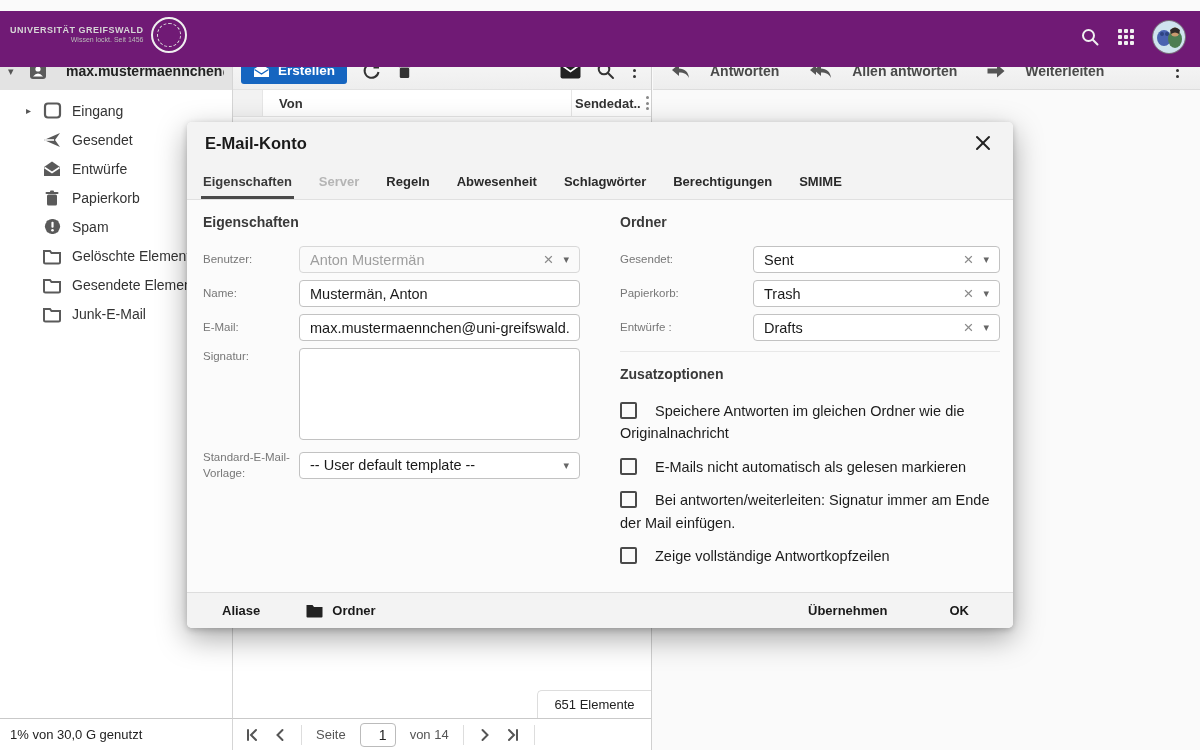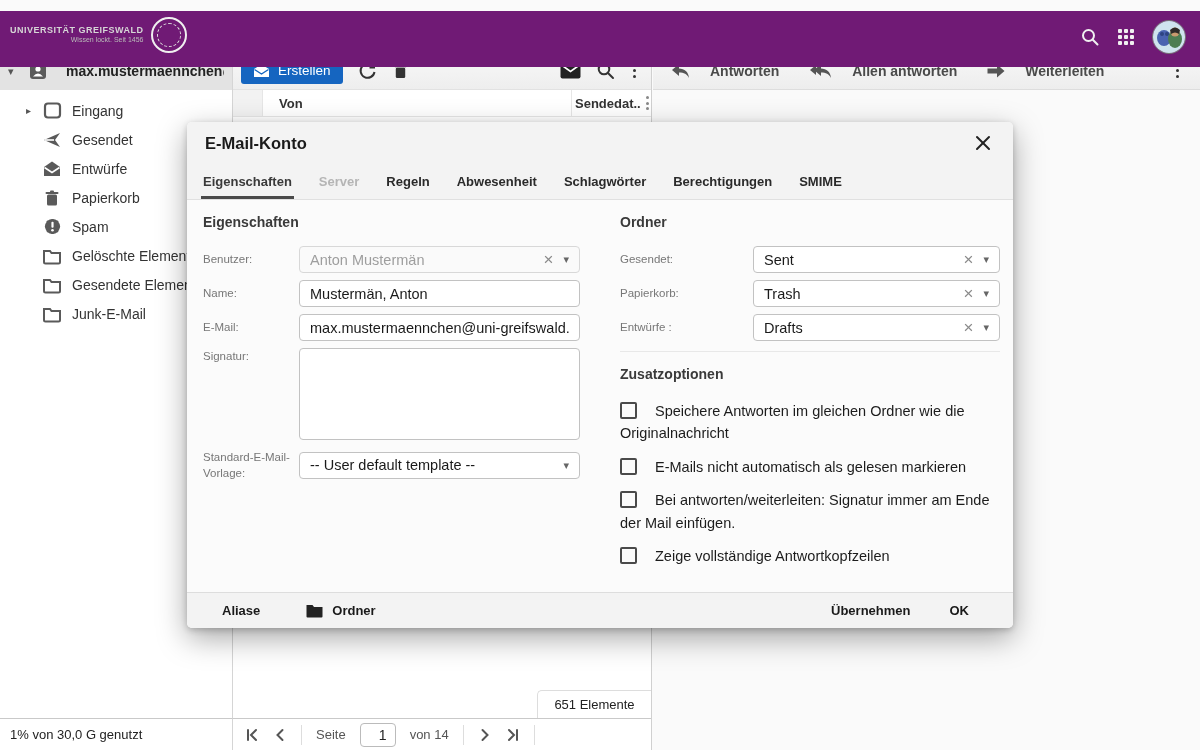--- a/index.html
+++ b/index.html
@@ -35,21 +35,21 @@
   .folder-list { padding-top:6px; }
   .folder-item { height:29px; display:flex; align-items:center; padding-left:26px; gap:0; cursor:pointer; }
   .folder-caret { width:16px; font-size:10px; color:#555; flex:none; }
   .folder-icon { width:20px; height:20px; margin-right:10px; color:#5a5a5a; flex:none; display:flex; align-items:center; justify-content:center; }
   .folder-label { font-size:14px; color:#333; white-space:nowrap; overflow:hidden; }
   .quota-bar { position:absolute; left:0; bottom:0; width:233px; height:32px; background:#fff; border-top:1px solid #c9c9c9; border-right:1px solid #d5d5d5; display:flex; align-items:center; padding-left:10px; font-size:13px; color:#222; }
 
   
   .list-panel { position:absolute; left:233px; top:52px; width:419px; height:698px; background:#fff; border-right:1px solid #d0d0d0; }
   .list-toolbar { height:38px; background:linear-gradient(#f8f8f8,#eeeeee); border-bottom:1px solid #e2e2e2; display:flex; align-items:center; padding:0 12px 0 8px; gap:15px; }
-  .compose-btn { background:#1565c0; border:none; border-radius:3px; height:27px; padding:0 12px; display:flex; align-items:center; gap:8px; color:#fff; font-size:13.5px; font-weight:normal; cursor:pointer; font-family:inherit; }
+  .compose-btn { background:#1565c0; border:none; border-radius:3px; height:27px; padding:0 12px; display:flex; align-items:center; gap:8px; color:#fff; font-size:13.5px; font-weight:bold; cursor:pointer; font-family:inherit; }
   .tool-icon { color:#333; cursor:pointer; display:flex; align-items:center; }
   .spacer { flex:1; }
   .kebab { display:flex; flex-direction:column; gap:2.5px; padding:3px; cursor:pointer; }
   .kebab i { width:3.5px; height:3.5px; border-radius:50%; background:#333; }
   .kebab.small i { width:3px; height:3px; background:#888; }
   .list-header { height:27px; display:flex; align-items:stretch; border-bottom:1px solid #e6e6e6; font-size:13px; font-weight:bold; color:#333; }
   .sel-cell { width:30px; background:#f2f2f2; border-right:1px solid #e6e6e6; }
   .von-cell { flex:1; display:flex; align-items:center; padding-left:16px; cursor:pointer; }
   .date-cell { width:80px; border-left:1px solid #e6e6e6; display:flex; align-items:center; gap:2px; padding-left:3px; cursor:pointer; }
   .count-badge { position:absolute; right:0; bottom:32px; width:114px; height:28px; background:#fff; border:1px solid #ddd; border-right:none; border-bottom:none; border-top-left-radius:5px; display:flex; align-items:center; justify-content:center; font-size:13px; color:#222; }
@@ -92,21 +92,21 @@
   .clear-x { font-size:17px; color:#8a8a8a; cursor:pointer; line-height:1; }
   .dd-caret { font-size:11px; color:#666; cursor:pointer; }
   .sig-area { flex:1; height:92px; border:1px solid #c2c2c2; border-radius:4px; background:#fff; resize:none; font-family:inherit; font-size:14px; padding:6px 10px; outline:none; }
   .divider { border-top:1px solid #e8e8e8; margin:10px 0 14px; }
   .cb-row { font-size:14.5px; color:#1c1c1c; line-height:1.55; margin-bottom:11px; cursor:pointer; }
   .cb-box { display:inline-block; width:17px; height:17px; border:2px solid #4a4a4a; border-radius:2px; background:transparent; vertical-align:-3px; margin-right:18px; }
   .dialog-footer { position:absolute; left:0; right:0; bottom:0; height:36px; background:#f3f3f3; border-top:1px solid #ddd; display:flex; align-items:center; }
   .f-btn { font-size:13px; font-weight:bold; color:#1a1a1a; cursor:pointer; display:flex; align-items:center; gap:9px; background:none; border:none; font-family:inherit; }
   .fb-aliase { margin-left:35px; }
   .fb-ordner { margin-left:46px; }
-  .fb-apply { margin-right:39px; }
+  .fb-apply { margin-right:62px; }
   .fb-ok { margin-right:44px; }
 </style>
 </head>
 <body>
 
 <div class="topbar">
   <div class="logo">
     <div class="logo-text">
       <div class="logo-line1">UNIVERSITÄT GREIFSWALD</div>
       <div class="logo-line2">Wissen lockt. Seit 1456</div>

